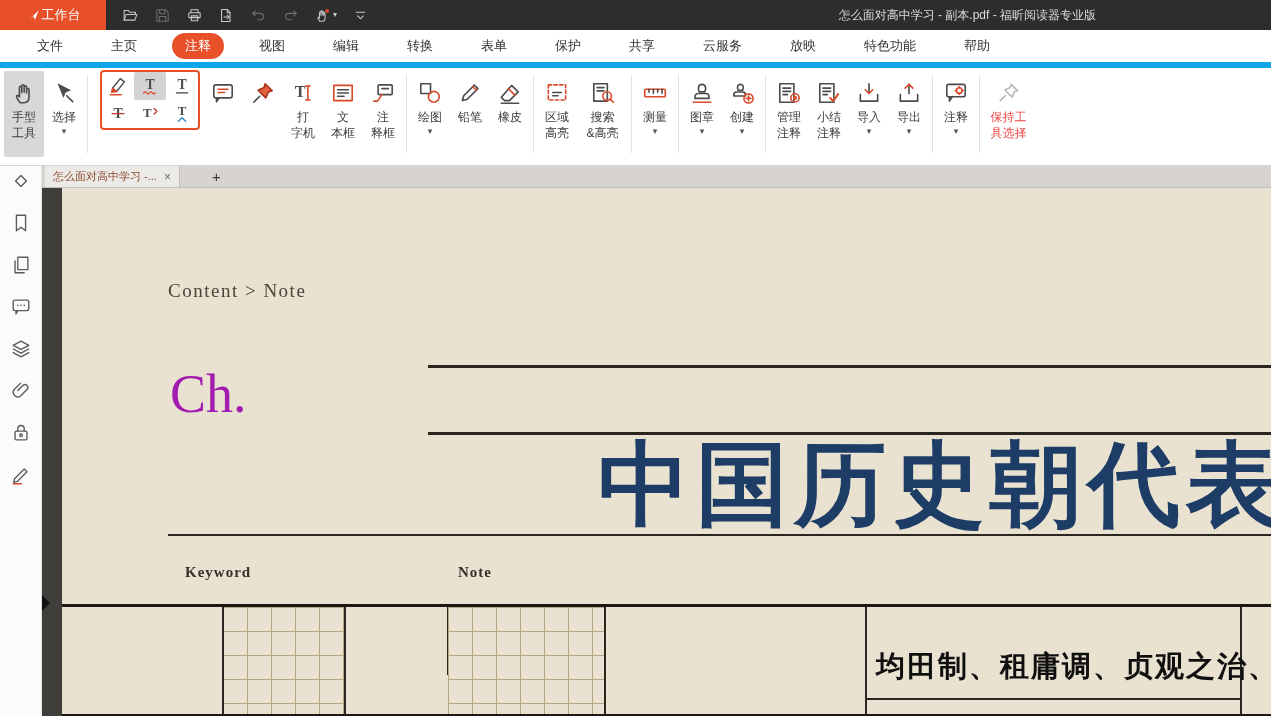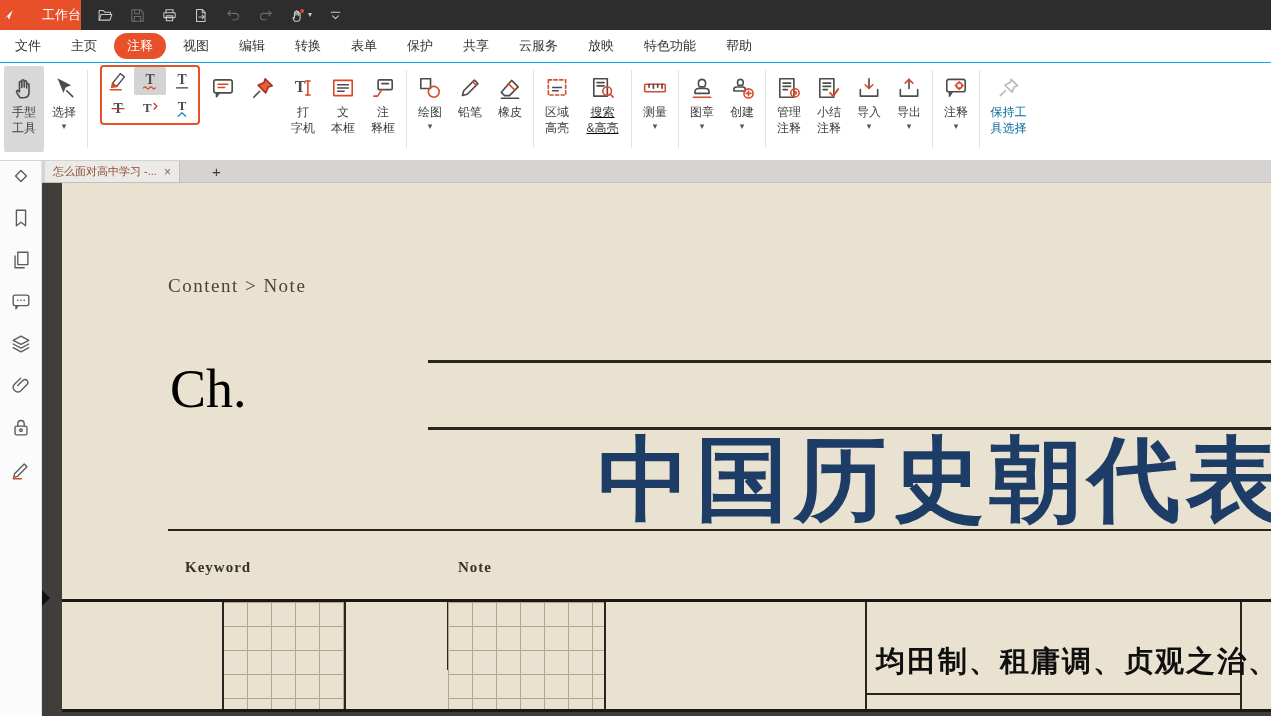--- a/index.html
+++ b/index.html
@@ -3,45 +3,45 @@
 <meta charset="utf-8">
 <style>
   html,body{margin:0;padding:0;}
   body{
     width:1271px;height:716px;overflow:hidden;position:relative;
     font-family:"Liberation Sans","DejaVu Sans",sans-serif;background:#fff;
     -webkit-font-smoothing:antialiased;
   }
   
   .titlebar{height:30px;background:#2d2d2d;display:flex;align-items:center;position:relative;}
-  .workspace{width:81px;height:30px;background:#e8502a;color:#fff;display:flex;align-items:center;
-    justify-content:space-between;font-size:13px;flex:none;}
+  .workspace{width:106px;height:30px;background:#e8502a;color:#fff;display:flex;align-items:center;
+    justify-content:center;font-size:13px;flex:none;}
   .workspace .logo svg{display:block}
   .tb-icons{display:flex;align-items:center;gap:15px;margin-left:16px;color:#c9c9c9;}
   .tb-icon{display:flex;align-items:center;gap:2px;}
   .tb-icon svg{display:block}
   .tb-icon.disabled{color:#6d6d6d;}
   .tb-caret{font-size:8px;line-height:8px;}
   .doc-title{position:absolute;right:175px;top:50%;transform:translateY(-50%);
     font-size:12px;color:#dcdcdc;white-space:nowrap;}
   
-  .menubar{height:32px;background:#fff;display:flex;align-items:center;
-    font-size:13px;color:#333;border-bottom:1px solid #0ea5e9;}
+  .menubar{height:32px;background:#fff;display:flex;align-items:center;padding-left:22px;
+    font-size:13px;color:#333;border-bottom:6px solid #0ea5e9;gap:18px;}
   .menu-item{padding:4px 13px;margin:0 2px;border-radius:15px;white-space:nowrap;}
   .menu-item.active{background:#e8502a;color:#fff;}
   
   .ribbon{height:98px;background:#fff;position:relative;border-bottom:1px solid #d5d3d1;box-sizing:border-box;}
   .ribbon-flow{display:flex;align-items:flex-start;padding:3px 0 0 4px;height:95px;box-sizing:border-box;}
   .rtool{display:flex;flex-direction:column;align-items:center;padding-top:5px;height:86px;
     border-radius:2px;box-sizing:border-box;flex:none;}
   .rtool .ricon{height:34px;display:flex;align-items:center;justify-content:center;color:#4c4c4c;}
   .rtool .rlabel{font-size:12px;line-height:15.5px;color:#3d3d3d;text-align:center;white-space:nowrap;}
   .rtool.selected{background:#d8d8d8;}
   .rtool.disabled .ricon{color:#b9b9b9;}
-  .rtool.disabled .rlabel{color:#0369a1;}
+  .rtool.disabled .rlabel{color:#ef4444;}
   .caret{font-size:9px;line-height:10px;color:#555;}
   .rsep{width:1px;height:78px;background:#e3e1df;margin:4px 3px 0;flex:none;}
   .group-ph{width:112px;flex:none;}
   .groupbox{position:absolute;left:100px;top:2px;width:100px;height:60px;border:2px solid #e8502a;
     border-radius:4px;display:grid;grid-template-columns:repeat(3,1fr);grid-template-rows:28px 28px;
     z-index:5;box-sizing:border-box;}
   .gtool{display:flex;align-items:center;justify-content:center;color:#4c4c4c;}
   .gtool.selected{background:#d3d3d3;border-radius:2px;}
   .tooltip{position:absolute;left:152px;top:52px;width:176px;background:#fcfcfc;border:1px solid #9c9c9c;
     box-shadow:2px 3px 6px rgba(0,0,0,.28);padding:8px 10px;z-index:30;box-sizing:content-box;}
@@ -60,21 +60,21 @@
   .newtab{margin-left:32px;color:#3a3a3a;font-size:15px;line-height:15px;}
   .canvas{flex:1;background:#403e3b;position:relative;overflow:hidden;}
   .paper{position:absolute;left:20px;top:0;right:0;bottom:5px;background:#eae2d0;overflow:hidden;}
   .panel-handle{position:absolute;left:0;top:407px;width:0;height:0;
     border-top:8px solid transparent;border-bottom:8px solid transparent;border-left:8px solid #121212;}
   
   .paper > div{position:absolute;margin-top:7px;}
   .breadcrumb{left:106px;top:85px;font-family:"Liberation Serif","DejaVu Serif",serif;
     font-size:19px;letter-spacing:1.5px;color:#4a433a;}
   .chapter{left:108px;top:168px;font-family:"Liberation Serif","DejaVu Serif",serif;
-    font-size:54px;color:#000000;}
+    font-size:54px;color:#a21caf;}
   .big-title{left:536px;top:228px;font-family:"Liberation Serif","DejaVu Serif",serif;font-weight:bold;
     font-size:92px;letter-spacing:6px;color:#1d3d67;white-space:nowrap;}
   .kw-h{left:123px;top:369px;font-family:"Liberation Serif","DejaVu Serif",serif;font-weight:bold;
     font-size:15px;letter-spacing:1px;color:#36312a;}
   .nt-h{left:396px;top:369px;font-family:"Liberation Serif","DejaVu Serif",serif;font-weight:bold;
     font-size:15px;letter-spacing:1px;color:#36312a;}
   .note-text{left:814px;top:452px;font-family:"Liberation Serif","DejaVu Serif",serif;font-weight:bold;
     font-size:29px;letter-spacing:2px;color:#0f0f0f;white-space:nowrap;}
   .hline,.thick,.vline{background:#2a261f;}
   .l1{top:170px;left:366px;right:0;height:3px;}
@@ -153,20 +153,21 @@
         </svg>
         <span class="tb-caret">▾</span>
       </span>
       <span class="tb-icon">
         <svg viewBox="0 0 24 24" width="17" height="17" fill="none" stroke="currentColor" stroke-width="1.5" stroke-linecap="round" stroke-linejoin="round">
           <path d="M6 7.5h12"></path>
           <path d="M8 12.5l4 4 4-4"></path>
         </svg>
       </span>
     </div>
+  <div class="doc-title">怎么面对高中学习 - 副本.pdf - 福昕阅读器专业版</div>
 </div>
 
 <div class="menubar" id="menubar">
     <div class="menu-item">文件</div>
     <div class="menu-item">主页</div>
     <div class="menu-item active">注释</div>
     <div class="menu-item">视图</div>
     <div class="menu-item">编辑</div>
     <div class="menu-item">转换</div>
     <div class="menu-item">表单</div>
@@ -284,21 +285,21 @@
       <div class="rtool" style="width: 40px;">
         <span class="ricon">
           <svg viewBox="0 0 24 24" width="26" height="26" fill="none" stroke="currentColor" stroke-width="1.5" stroke-linecap="round" stroke-linejoin="round">
             <rect x="4" y="4.5" width="16" height="14" stroke-dasharray="3 2.2" stroke="#d9492a"></rect>
             <path d="M8 11.5h8M8 14.5h5"></path>
           </svg>
         </span>
         <div class="rlabel">区域</div>
         <div class="rlabel">高亮</div>
       </div>
-      <div class="rtool" style="width: 51px; text-decoration: underline;">
+      <div class="rtool" style="width: 51px;">
         <span class="ricon">
           <svg viewBox="0 0 24 24" width="26" height="26" fill="none" stroke="currentColor" stroke-width="1.5" stroke-linecap="round" stroke-linejoin="round">
             <rect x="3.5" y="3.5" width="12.5" height="16"></rect>
             <path d="M6.5 7h6.5M6.5 10h6.5"></path>
             <circle cx="15.8" cy="14.8" r="4" stroke="#d9492a"></circle>
             <path d="M18.6 17.6l2.9 2.9" stroke="#d9492a"></path>
           </svg>
         </span>
         <div class="rlabel">搜索</div>
         <div class="rlabel">&amp;高亮</div>

